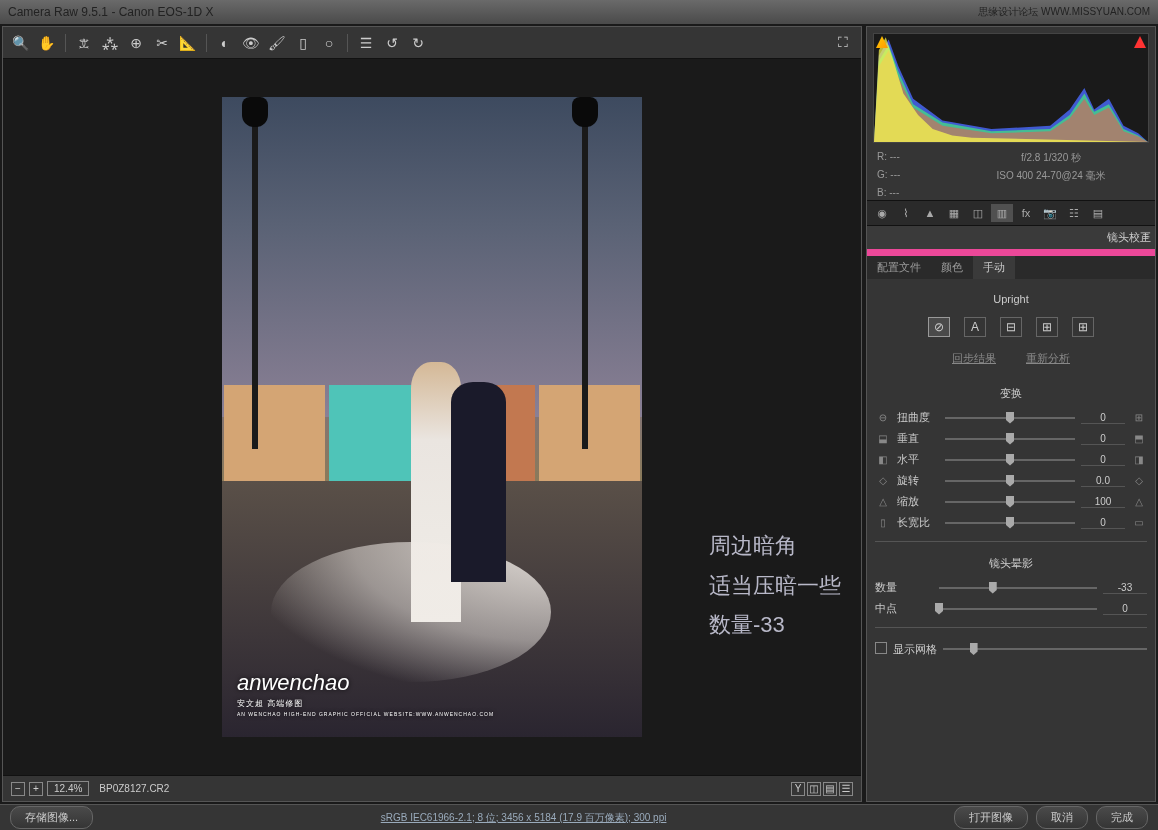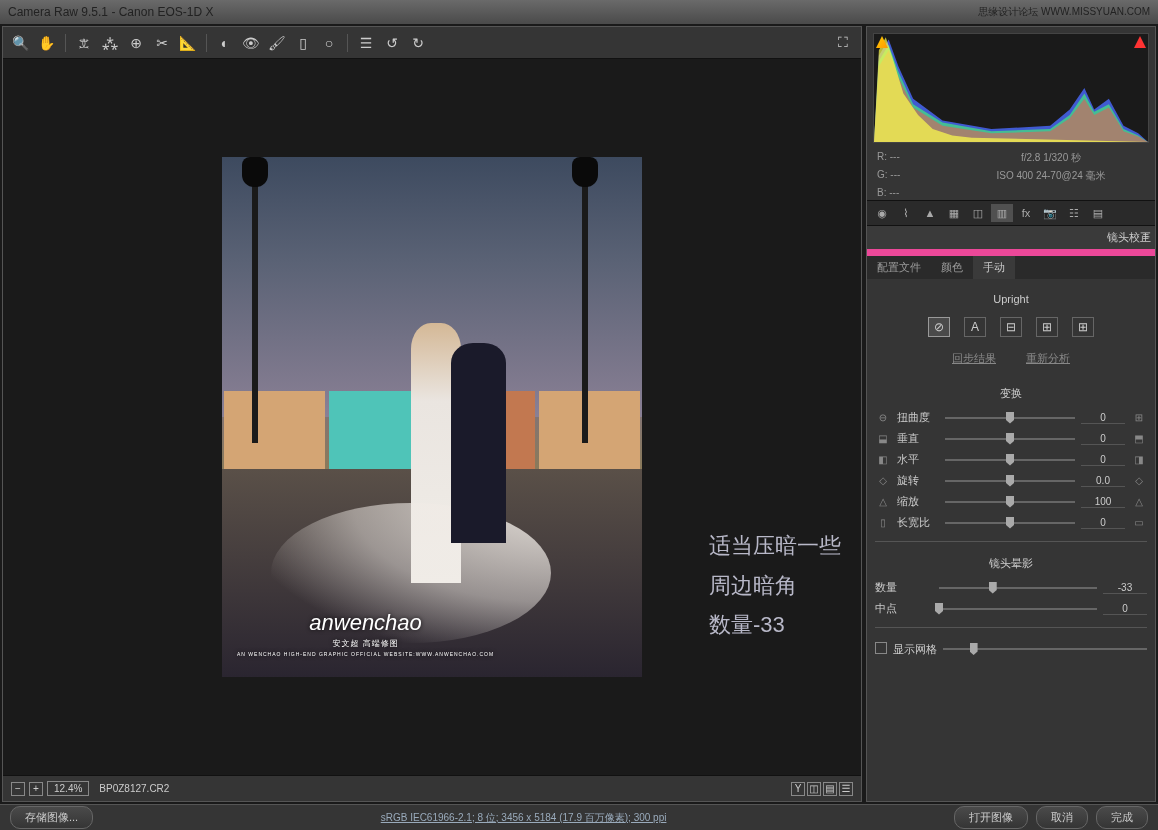--- a/index.html
+++ b/index.html
@@ -7,21 +7,21 @@
 .titlebar { background: linear-gradient(#6a6a6a, #4a4a4a); height: 24px; display: flex; align-items: center; padding: 0 8px; justify-content: space-between; }
 .titlebar .title { font-size: 12px; color: #222; }
 .titlebar .right { font-size: 10px; color: #222; }
 .main-area { display: flex; background: #1a1a1a; height: 780px; }
 .preview-pane { flex: 1; display: flex; flex-direction: column; background: #1a1a1a; border: 1px solid #555; margin: 2px; }
 .toolbar { height: 32px; background: #353535; display: flex; align-items: center; padding: 0 6px; gap: 2px; border-bottom: 1px solid #111; }
 .tool-btn { width: 24px; height: 24px; display: flex; align-items: center; justify-content: center; cursor: pointer; color: #ccc; font-size: 14px; border-radius: 2px; }
 .tool-sep { width: 1px; height: 18px; background: #555; margin: 0 4px; }
 .tool-spacer { flex: 1; }
 .canvas-area { flex: 1; display: flex; align-items: center; justify-content: center; background: #1a1a1a; position: relative; }
-.photo { width: 420px; height: 520px; background: linear-gradient(180deg, #4a5568 0%, #6b7280 35%, #7c6f8a 40%, #8a7a5a 60%, #3a3a4a 100%); position: relative; overflow: hidden; text-align: center; }
+.photo { width: 420px; height: 640px; background: linear-gradient(180deg, #4a5568 0%, #6b7280 35%, #7c6f8a 40%, #8a7a5a 60%, #3a3a4a 100%); position: relative; overflow: hidden; }
 .sky { position: absolute; top: 0; left: 0; right: 0; height: 50%; background: linear-gradient(180deg, #3d4a5f 0%, #5a6275 40%, #8a8095 100%); }
 .buildings { position: absolute; bottom: 30%; left: 0; right: 0; height: 25%; display: flex; }
 .bldg { flex: 1; background: #d4a574; margin: 0 2px; }
 .bldg:nth-child(2) { background: #4fc4b8; }
 .bldg:nth-child(3) { background: #c27850; }
 .pier { position: absolute; bottom: 0; left: 0; right: 0; height: 40%; background: linear-gradient(180deg, #5a5048 0%, #2a2530 100%); }
 .lamp { position: absolute; top: 0; width: 6px; height: 55%; background: #1a1a1a; }
 .lamp::before { content: ''; position: absolute; top: 0; left: -10px; width: 26px; height: 30px; background: #0a0a0a; border-radius: 8px 8px 12px 12px; }
 .lamp.l1 { left: 30px; }
 .lamp.l2 { left: 360px; }
@@ -128,22 +128,22 @@
             </div>
           <div class="person2"></div>
         </div>
         <div class="watermark">
           <span>anwenchao</span>
           <span class="sub"><span>安文超 高端修图</span></span>
           <span class="sub" style="font-size:5px">AN WENCHAO HIGH-END GRAPHIC OFFICIAL WEBSITE:WWW.ANWENCHAO.COM</span>
         </div>
       </div>
       <div class="annotations">
+        <div>周边暗角</div>
         <div>适当压暗一些</div>
-        <div>周边暗角</div>
         <div>数量-33</div>
       </div>
     </div>
 
     <div class="zoom-bar">
       <div class="zoom-ctrl">
         <div class="zb">−</div>
         <div class="zb">+</div>
         <div class="zoom-val">12.4%</div>
       </div>

